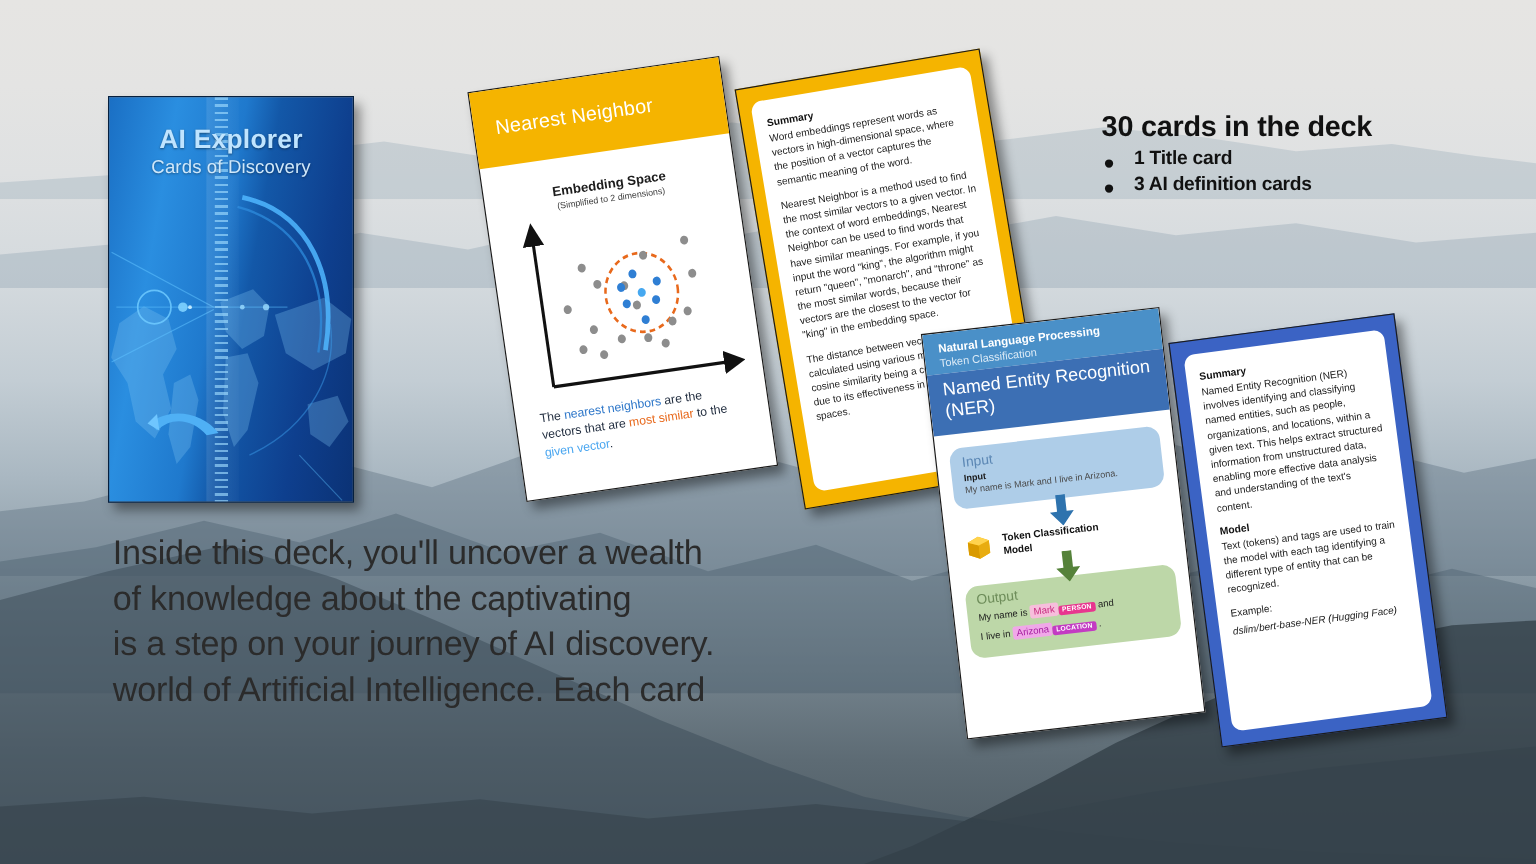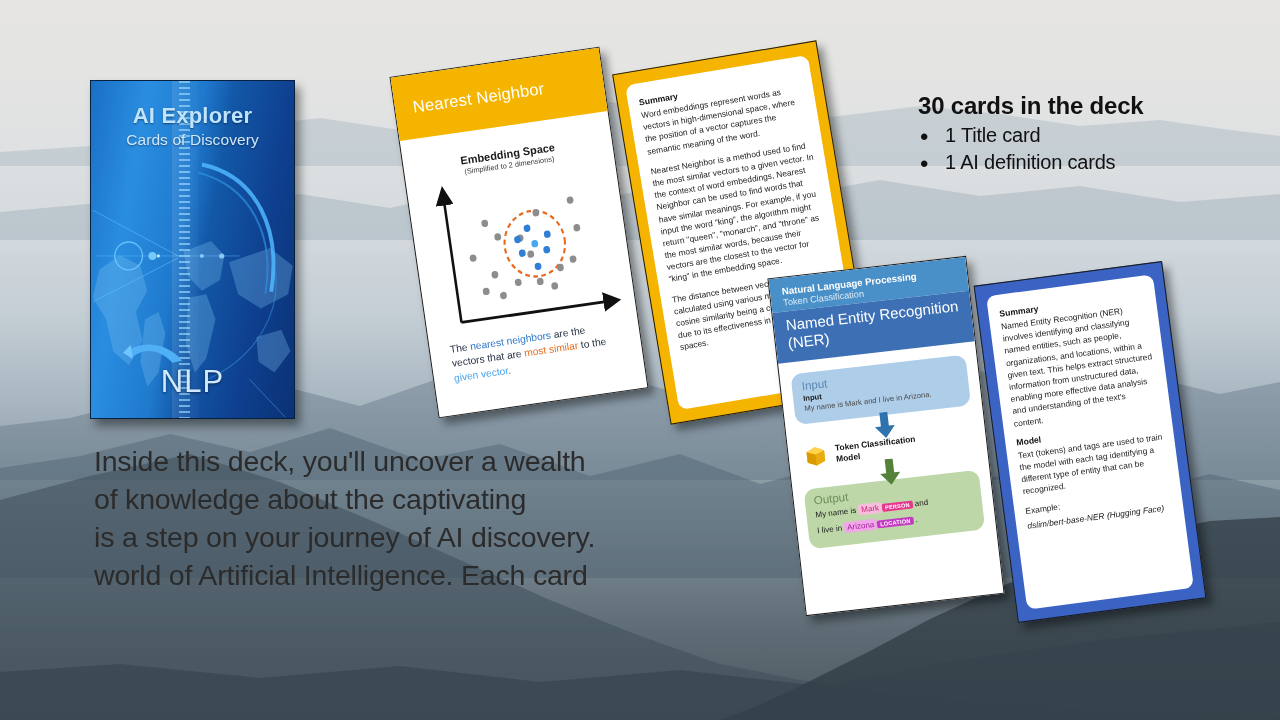--- a/index.html
+++ b/index.html
@@ -27,21 +27,21 @@
     position:absolute; left:94px; top:443px; width:600px;
     font-size:28.5px; line-height:1.33; color:#2b2b2b;
     letter-spacing:-0.2px;
   }
   #deck-para .ln { display:block; white-space:nowrap; }
 
   #deck-stats { position:absolute; left:918px; top:92px; width:340px; color:#111; }
   #deck-stats .heading { font-size:24px; font-weight:bold; letter-spacing:-0.2px; margin-bottom:2px; }
   #deck-stats ul { list-style:none; }
   #deck-stats li {
-    font-size:20px; font-weight:normal; letter-spacing:-0.2px;
+    font-size:16px; font-weight:bold; letter-spacing:-0.2px;
     padding-left:27px; position:relative; line-height:1.33;
   }
   #deck-stats li:before {
     content:"\2022"; position:absolute; left:2px; top:-1px; font-size:24px;
   }
 
   
   .card { position:absolute; transform-origin:50% 50%; }
   .card-shadow { box-shadow:5px 7px 9px rgba(0,0,0,.42); }
 
@@ -266,21 +266,20 @@
 
     <div class="tc-arrow">
       <svg viewBox="0 0 70 34" preserveAspectRatio="none">
         <path d="M6,16 C22,2 50,6 64,24 L54,26 C42,12 24,10 12,22 Z" fill="#4fb0f5"></path>
         <path d="M12,8 L4,16 L14,22 Z" fill="#6fc6ff"></path>
       </svg>
     </div>
 
     <div class="tc-title">AI Explorer</div>
     <div class="tc-sub">Cards of Discovery</div>
-    <div class="tc-nlp">NLP</div>
   </div>
 </div>
 
 <div class="card card-shadow" id="nn-card">
   <div class="nn-band">
     <span>Nearest Neighbor</span>
   </div>
   <div class="nn-body">
     <div class="nn-chart-title">Embedding Space</div>
     <div class="nn-chart-sub">(Simplified to 2 dimensions)</div>
@@ -405,21 +404,21 @@
     <div class="sum-p">Text (tokens) and tags are used to train the model with each tag identifying a different type of entity that can be recognized.</div>
     <div class="sum-p" style="margin-bottom:2px">Example:</div>
     <div class="sum-p it">dslim/bert-base-NER (Hugging Face)</div>
   </div>
 </div>
 
 <div id="deck-stats">
   <div class="heading">30 cards in the deck</div>
   <ul>
     <li>1 Title card</li>
-    <li>1 AI definition cards</li>
+    <li>3 AI definition cards</li>
   </ul>
 </div>
 
 <div id="deck-para">
   <span class="ln">Inside this deck, you'll uncover a wealth</span>
   <span class="ln">of knowledge about the captivating</span>
   <span class="ln">is a step on your journey of AI discovery.</span>
   <span class="ln">world of Artificial Intelligence. Each card</span>
 </div>
 

